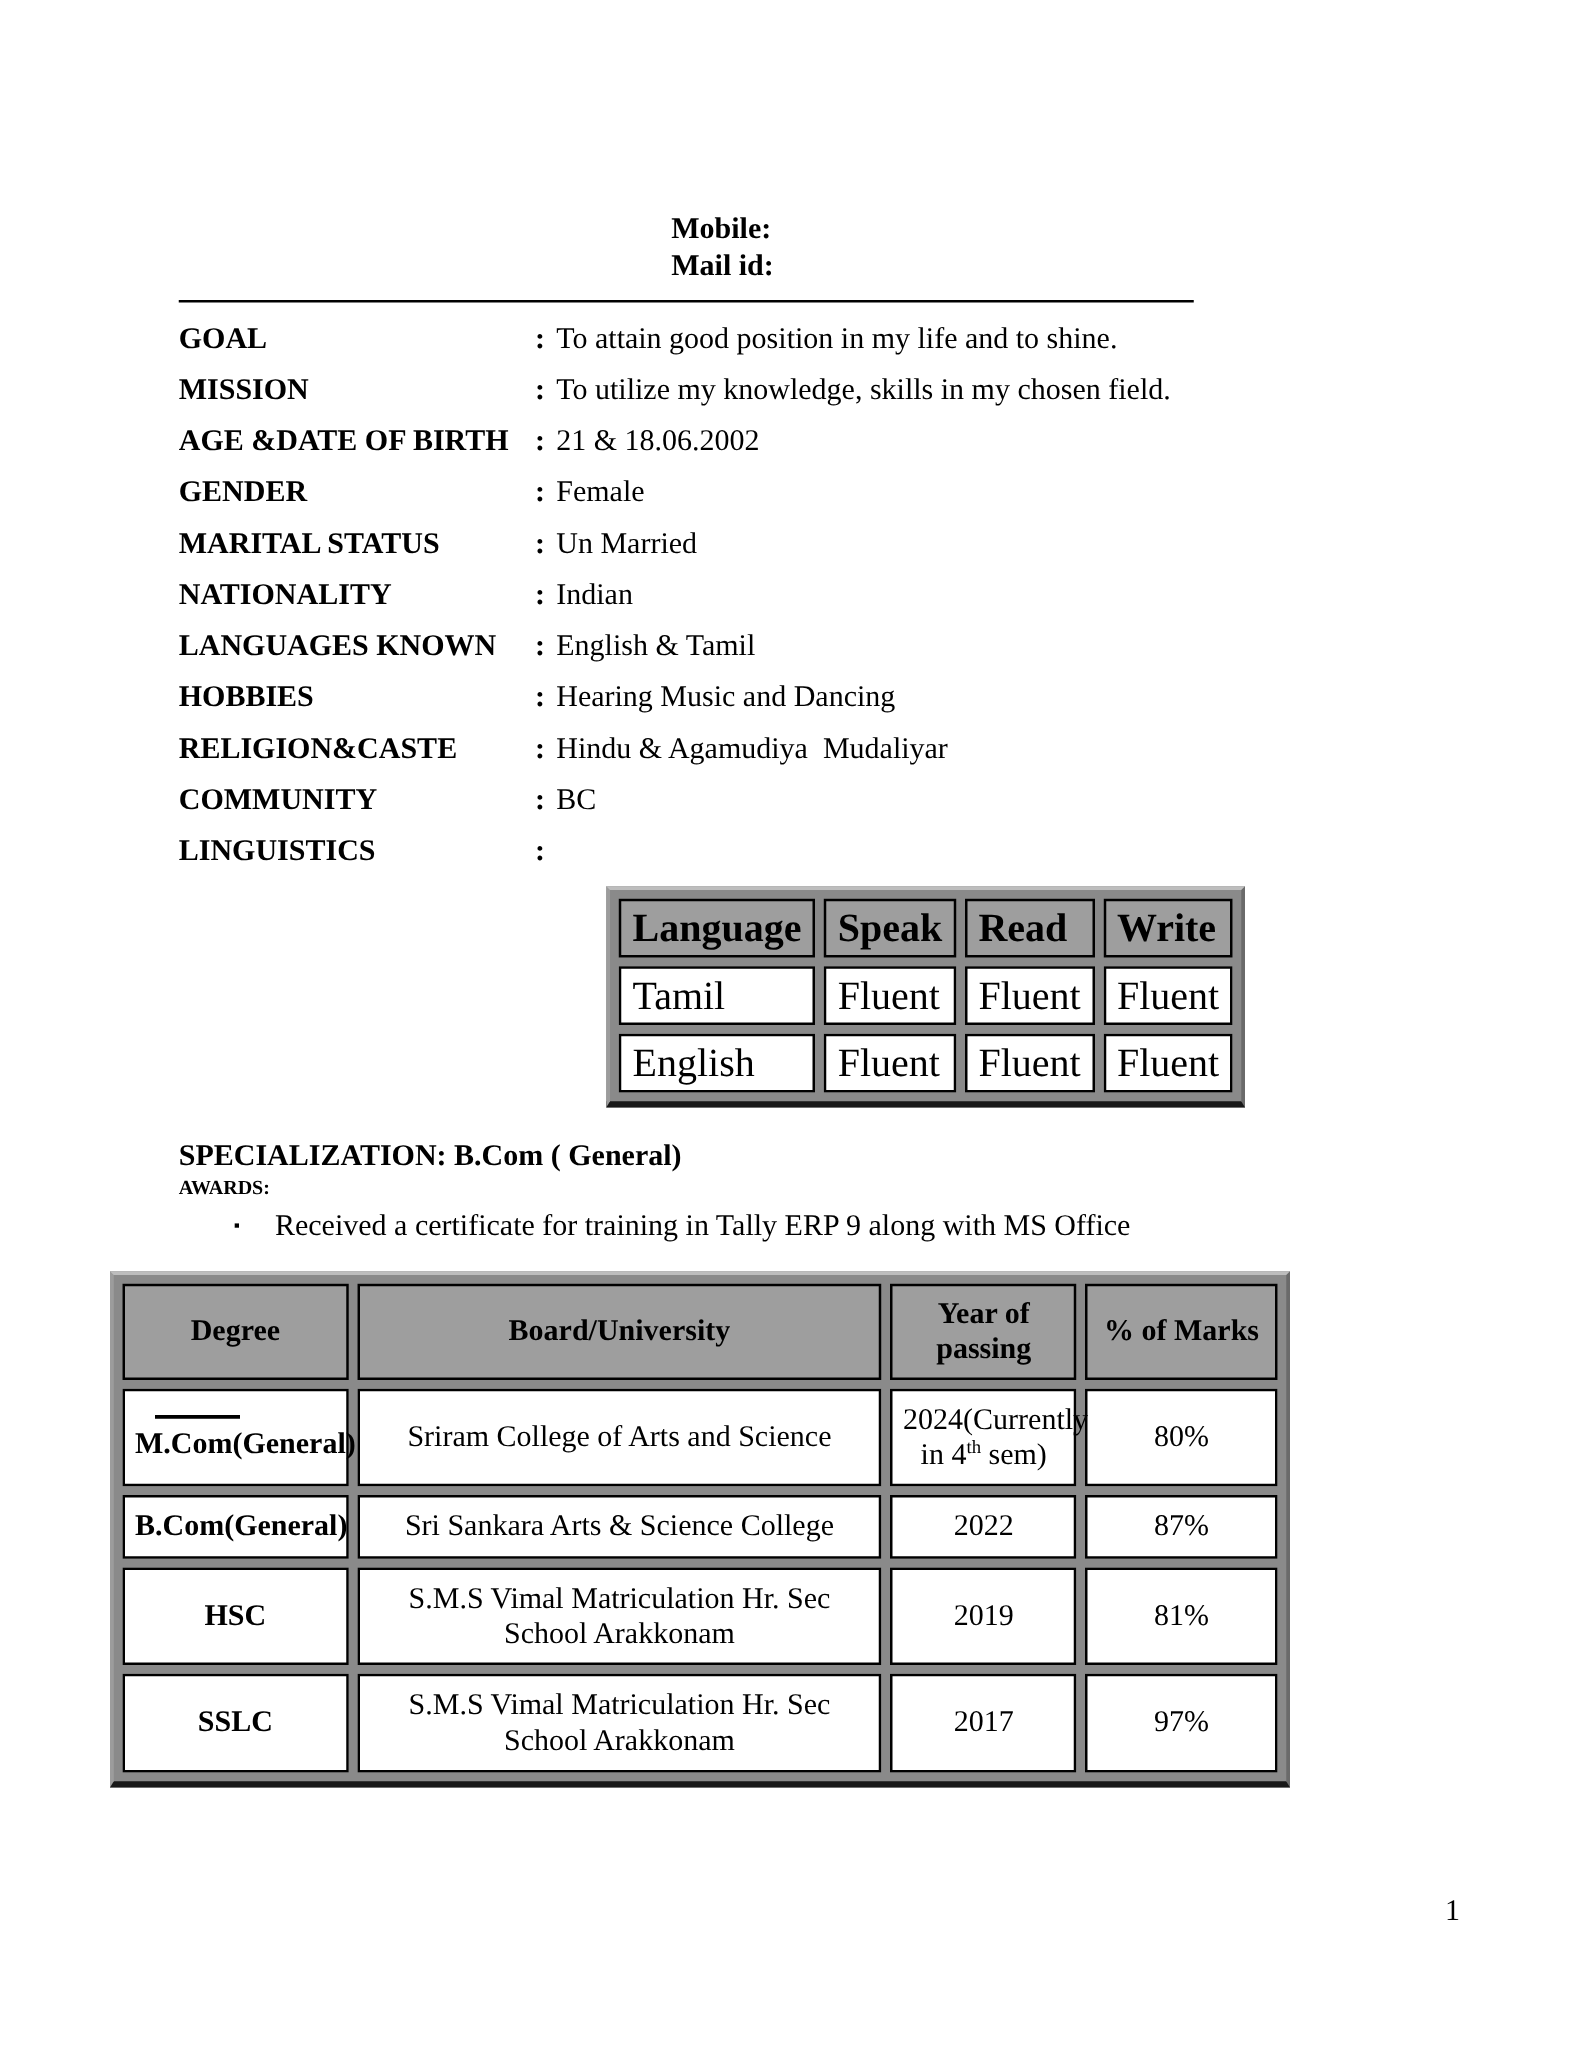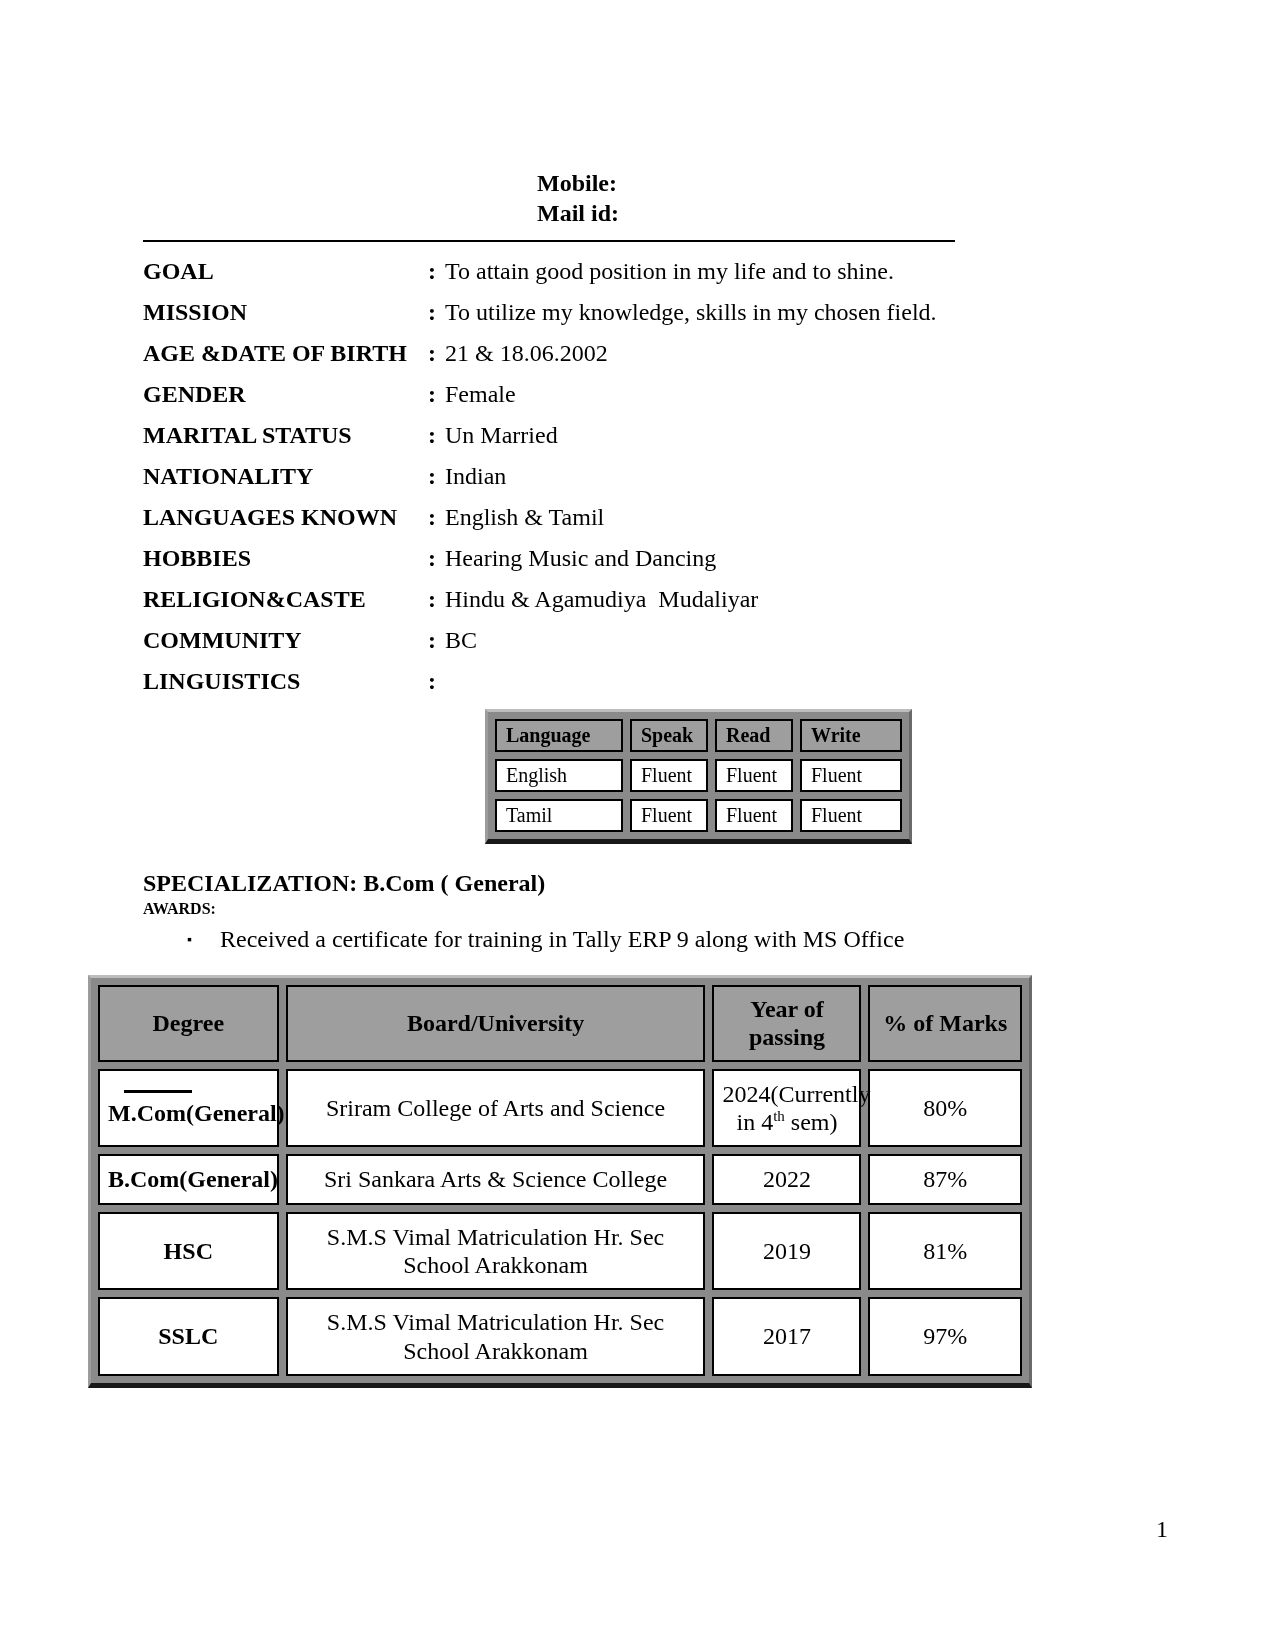--- a/index.html
+++ b/index.html
@@ -28,21 +28,21 @@
     border-collapse: separate; border-spacing: 7px;
     background: #8a8a8a;
     border-top: 3px solid #bdbdbd; border-left: 3px solid #9c9c9c;
     border-right: 3px solid #6a6a6a; border-bottom: 5px solid #181818;
   }
   .tbl3d th { background: #9e9e9e; border: 2px solid #000; font-weight: bold; }
   .tbl3d td { background: #ffffff; border: 2px solid #000; }
 
   
   .lang-table-wrap { margin: 8px 0 0 342px; }
-  .lang-table { font-size: 20px; }
+  .lang-table { font-size: 32px; }
   .lang-table th { text-align: left; padding: 3px 9px; }
   .lang-table td { text-align: left; padding: 3px 9px; }
   .col-lang  { width: 128px; }
   .col-speak { width: 78px; }
   .col-read  { width: 78px; }
   .col-write { width: 102px; }
 
   
   .spec-heading   { font-weight: bold; font-size: 24px; margin-top: 26px; }
   .awards-heading { font-weight: bold; font-size: 16px; margin-top: 3px; }
@@ -135,27 +135,27 @@
   <div class="lang-table-wrap">
     <table class="tbl3d lang-table">
       <tbody>
           <tr>
         <th class="col-lang">Language</th>
         <th class="col-speak">Speak</th>
         <th class="col-read">Read</th>
         <th class="col-write">Write</th>
       </tr>
       <tr>
-        <td>English</td>
+        <td>Tamil</td>
         <td>Fluent</td>
         <td>Fluent</td>
         <td>Fluent</td>
       </tr>
       <tr>
-        <td>Tamil</td>
+        <td>English</td>
         <td>Fluent</td>
         <td>Fluent</td>
         <td>Fluent</td>
       </tr>
     </tbody>
       </table>
   </div>
 
   <div class="spec-heading">SPECIALIZATION: B.Com ( General)</div>
   <div class="awards-heading">AWARDS:</div>

